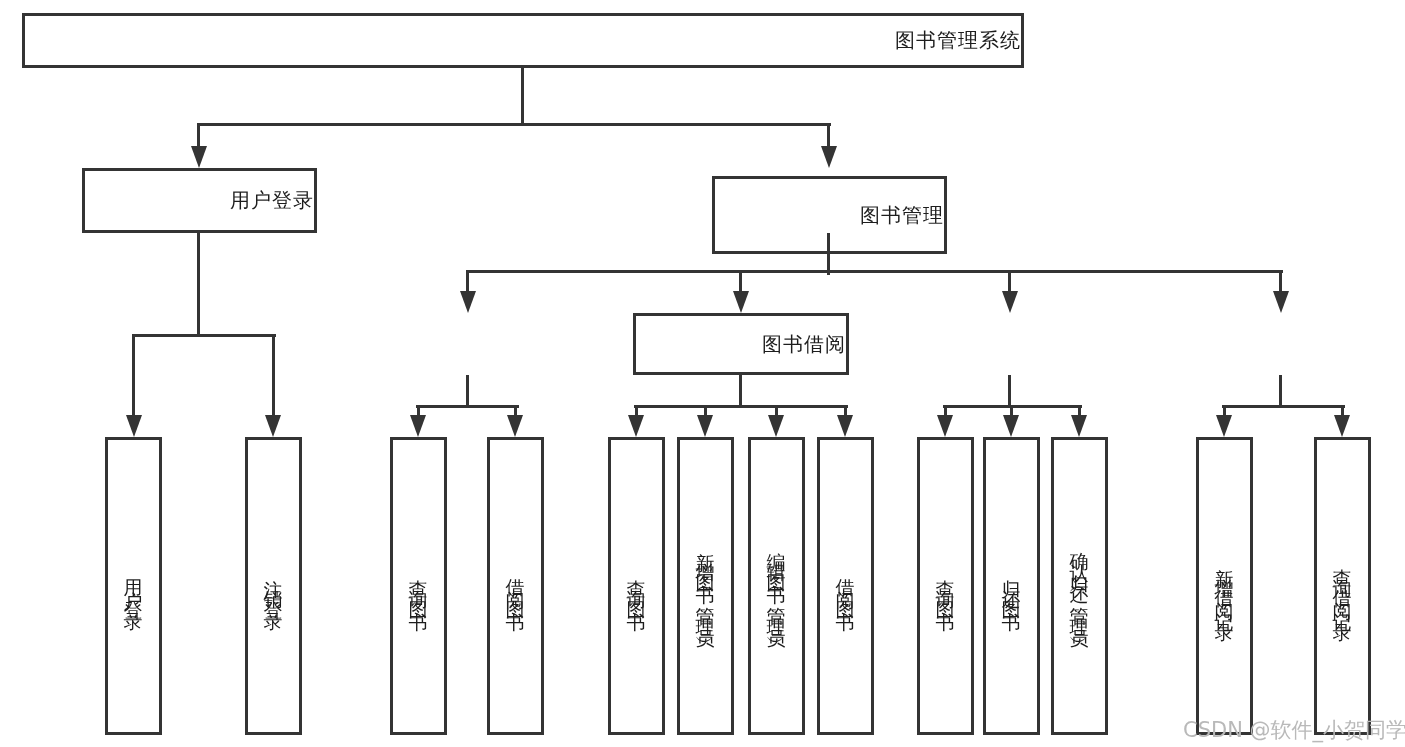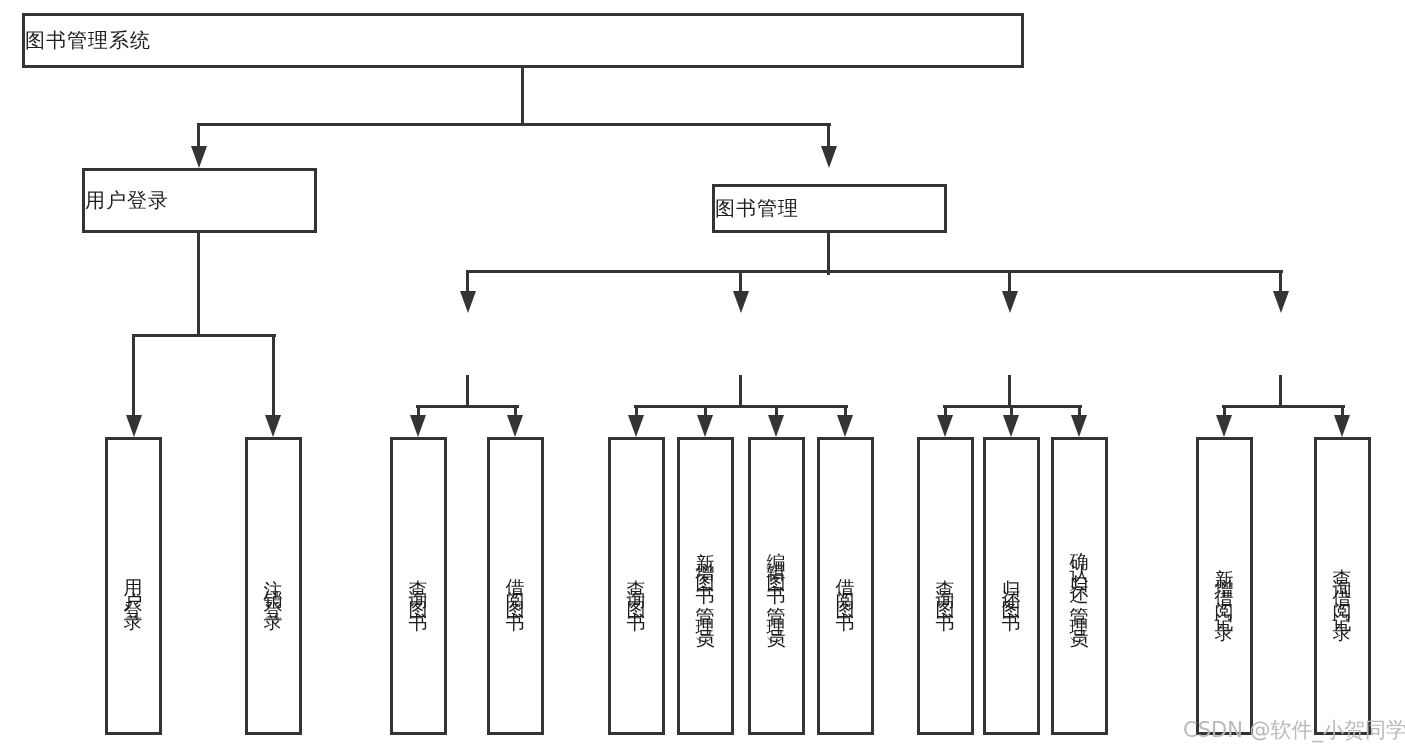--- a/index.html
+++ b/index.html
@@ -8,21 +8,21 @@
     width:1405px;height:747px;
     background:#ffffff;
     font-family:"DejaVu Sans","Liberation Sans",sans-serif;
     overflow:hidden;
   }
   .hbox{
     position:absolute;
     box-sizing:border-box;
     border:3px solid #343434;
     background:#ffffff;
-    display:flex;align-items:center;justify-content:flex-start;
+    display:flex;align-items:center;justify-content:flex-end;
     font-size:20px;color:#1d1d1d;
     letter-spacing:1px;
   }
   .vbox{
     position:absolute;
     top:437px;width:57px;height:298px;
     box-sizing:border-box;
     border:3px solid #343434;
     background:#ffffff;
     display:flex;align-items:center;justify-content:center;
@@ -64,21 +64,21 @@
   <div class="vline" style="left:521px;top:68px;height:58px;"></div>
   <div class="hline" style="left:197px;top:123px;width:634px;"></div>
   <div class="vline" style="left:197px;top:123px;height:26px;"></div>
   <div class="arrow" style="left:191px;top:146px;"></div>
   <div class="vline" style="left:827px;top:123px;height:26px;"></div>
   <div class="arrow" style="left:821px;top:146px;"></div>
 
   <div class="hbox" style="left:82px;top:168px;width:235px;height:65px;">
     <span>用户登录</span>
   </div>
-  <div class="hbox" style="left:712px;top:184px;width:235px;height:49px;">
+  <div class="hbox" style="left:712px;top:176px;width:235px;height:78px;">
     <span>图书管理</span>
   </div>
 
   <div class="vline" style="left:197px;top:233px;height:104px;"></div>
   <div class="hline" style="left:132px;top:334px;width:144px;"></div>
   <div class="vline" style="left:132px;top:334px;height:83px;"></div>
   <div class="arrow" style="left:126px;top:415px;"></div>
   <div class="vline" style="left:272px;top:334px;height:83px;"></div>
   <div class="arrow" style="left:265px;top:415px;"></div>
 
@@ -86,20 +86,23 @@
   <div class="hline" style="left:466px;top:270px;width:817px;"></div>
   <div class="vline" style="left:466px;top:270px;height:24px;"></div>
   <div class="arrow" style="left:460px;top:291px;"></div>
   <div class="vline" style="left:739px;top:270px;height:24px;"></div>
   <div class="arrow" style="left:733px;top:291px;"></div>
   <div class="vline" style="left:1008px;top:270px;height:24px;"></div>
   <div class="arrow" style="left:1002px;top:291px;"></div>
   <div class="vline" style="left:1279px;top:270px;height:24px;"></div>
   <div class="arrow" style="left:1273px;top:291px;"></div>
 
+  <div class="hbox" style="left:633px;top:313px;width:216px;height:62px;">
+    <span>图书借阅</span>
+  </div>
 
   <div class="vline" style="left:466px;top:375px;height:33px;"></div>
   <div class="hline" style="left:416px;top:405px;width:103px;"></div>
   <div class="vline" style="left:417px;top:405px;height:14px;"></div>
   <div class="arrow" style="left:410px;top:415px;"></div>
   <div class="vline" style="left:514px;top:405px;height:14px;"></div>
   <div class="arrow" style="left:507px;top:415px;"></div>
 
   <div class="vline" style="left:739px;top:375px;height:33px;"></div>
   <div class="hline" style="left:634px;top:405px;width:214px;"></div>

